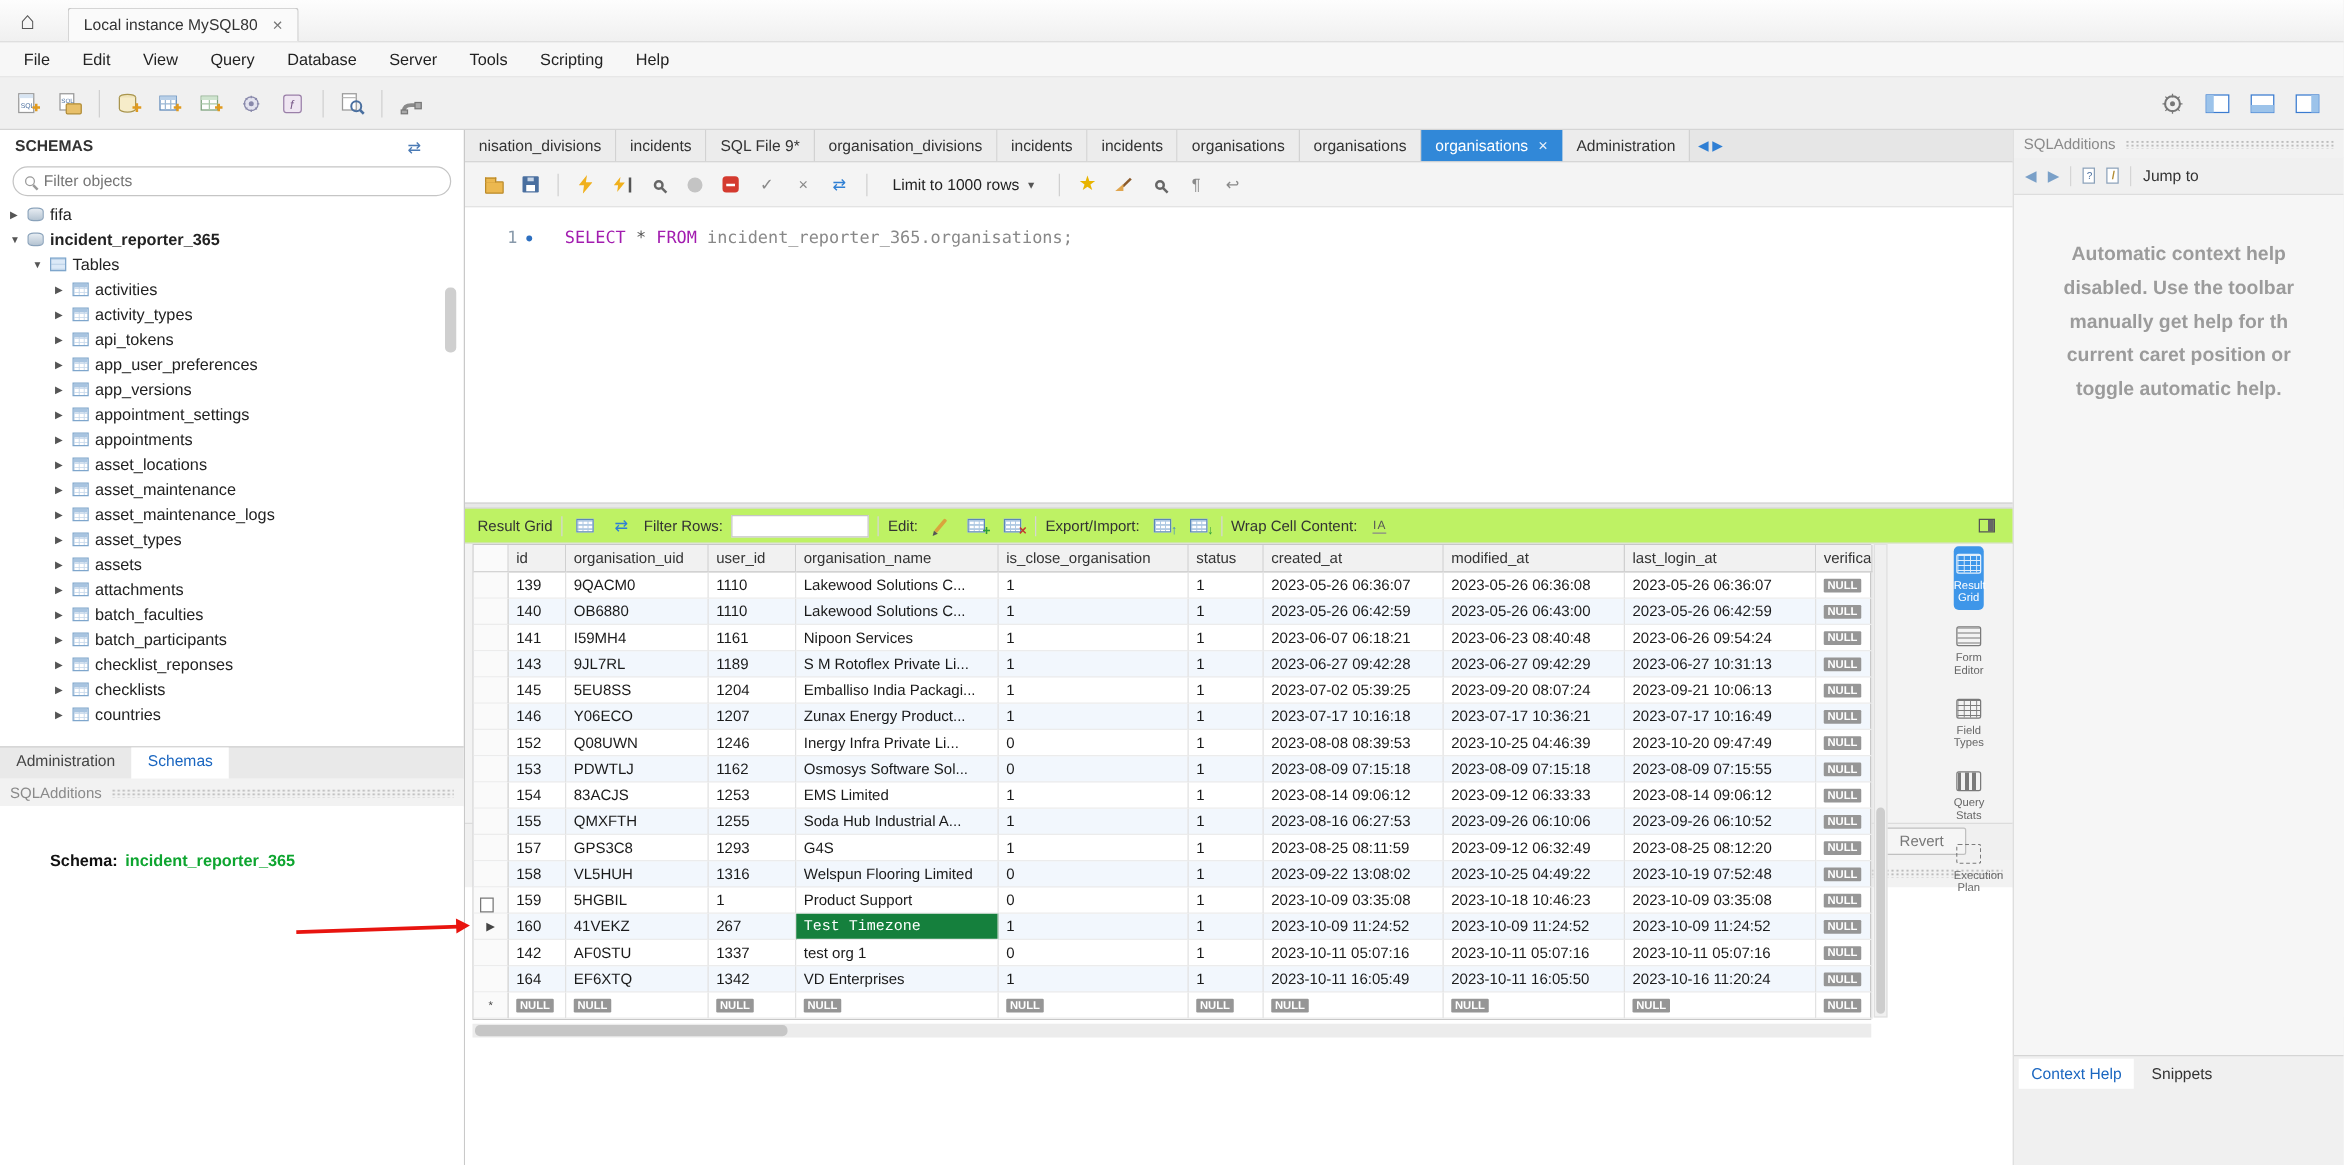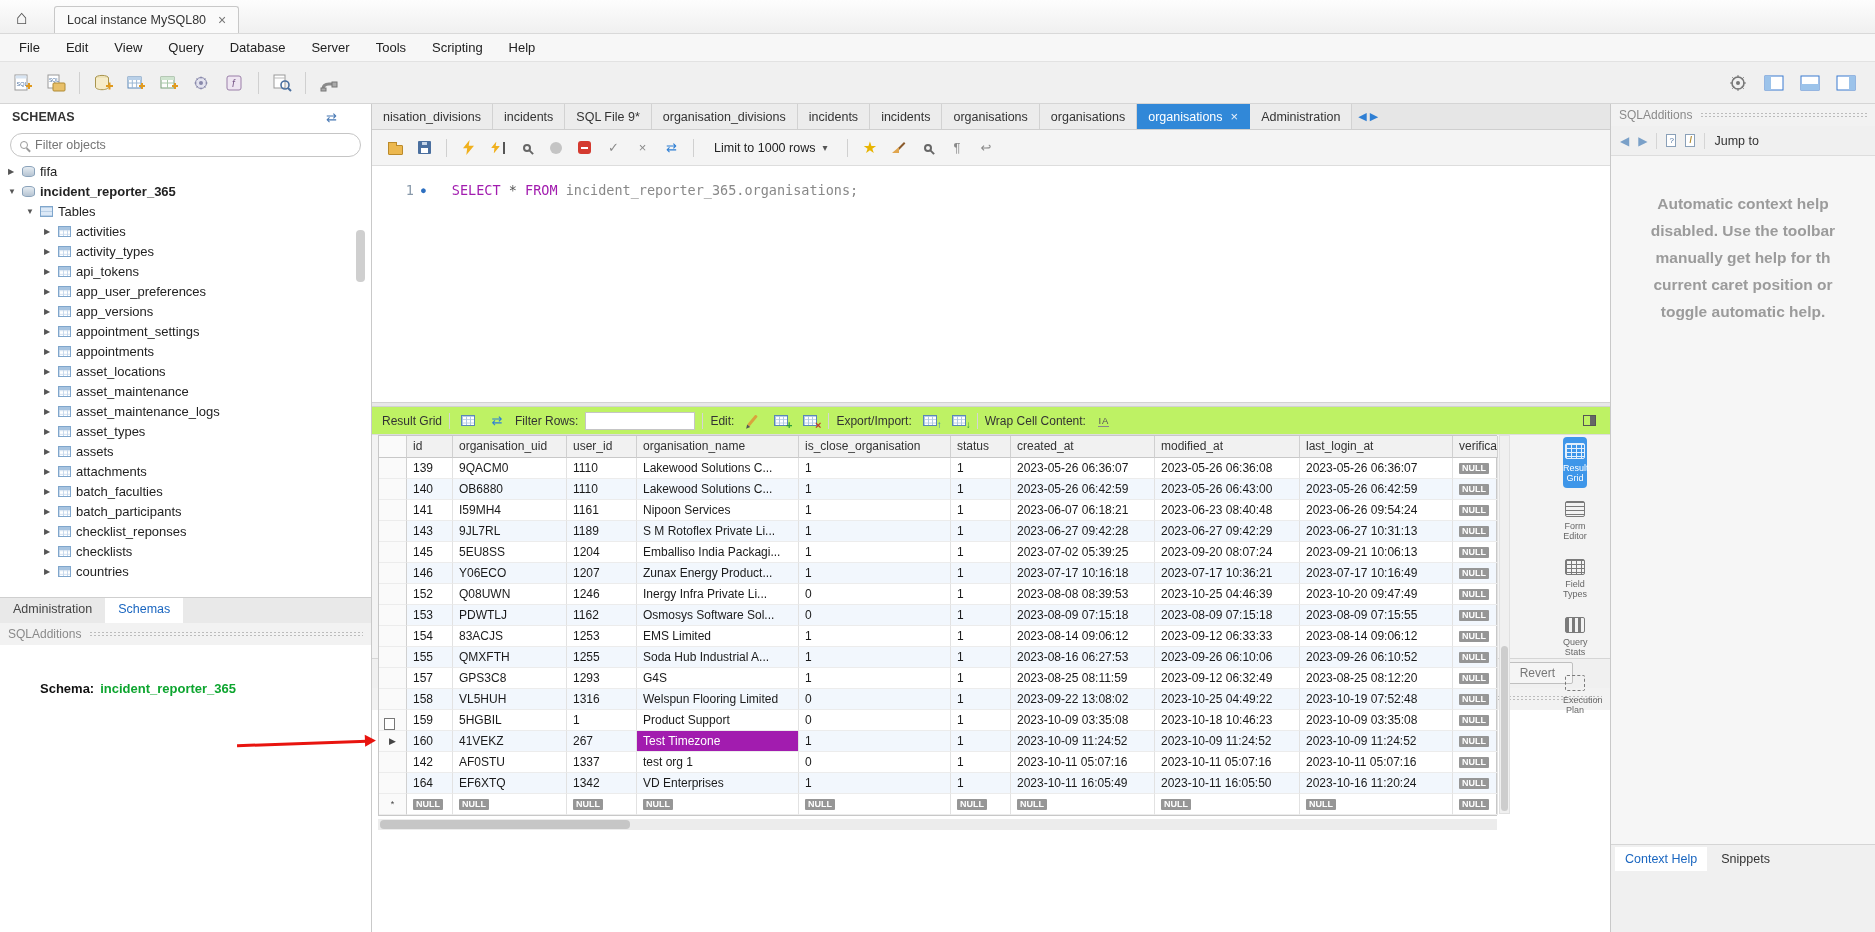--- a/index.html
+++ b/index.html
@@ -121,21 +121,21 @@
   .rt-spacer { flex:1; }
 
   .result-body { flex:1; position:relative; background:#f3f3f3; min-height:0; }
   #grid { position:absolute; left:6px; top:0; width:1119px; background:#fff; border:1px solid #c8c8c8; }
   .grid-header { display:flex; }
   .gcell { flex:none; padding:0 6px; font-size:12px; color:#1a1a1a; overflow:hidden; white-space:nowrap; border-right:1px solid #e2e2e2; border-bottom:1px solid #ececec; height:21px; line-height:20px; }
   .ghead { background:#f1f1f1; border-right:1px solid #d0d0d0; border-bottom:1px solid #c8c8c8; color:#333; height:22px; line-height:21px; }
   .gutter { width:28px; background:#fafafa; border-right:1px solid #d0d0d0; text-align:center; color:#444; font-size:9px; padding:0; }
   .grow { display:flex; background:#fff; }
   .grow.alt { background:#f2f7fd; }
-  .gcell.sel { background:#a21caf; color:#fff; }
+  .gcell.sel { background:#15803d; color:#fff;font-family:Liberation Mono, monospace; }
   .null-badge { display:inline-block; background:#969696; color:#fff; font-size:9px; line-height:11px; padding:0 3px; border-radius:1px; font-weight:bold; vertical-align:middle; }
   #vscroll { position:absolute; left:1127px; top:0; width:11px; height:379px; background:#f0f0f0; border:1px solid #e0e0e0; }
   #vscroll .thumb { position:absolute; left:1px; right:1px; bottom:2px; height:165px; background:#cdcdcd; border-radius:4px; }
   #hscroll { position:absolute; left:6px; top:384px; width:1119px; height:11px; background:#ececec; }
   #hscroll .thumb { position:absolute; left:2px; top:1px; width:250px; height:9px; background:#c6c6c6; border-radius:4px; }
   #result-strip { position:absolute; left:1157px; top:2px; width:48px; display:flex; flex-direction:column; gap:7px; align-items:center; }
   .strip-btn { width:24px; padding:4px 0 5px; border-radius:4px; text-align:center; color:#666; font-size:9px; line-height:10px;margin-left:44px; }
   .strip-btn.active { background:#3e96e9; color:#fff; }
   .strip-icon { display:block; margin:2px auto 4px; width:20px; height:16px; border:1px solid currentColor; border-radius:2px; background-image:linear-gradient(currentColor 1px,transparent 1px),linear-gradient(90deg,currentColor 1px,transparent 1px); background-size:5px 4px; opacity:0.85; }
   .strip-icon.si-form-editor { background-image:linear-gradient(currentColor 1px,transparent 1px); background-size:100% 4px; }

